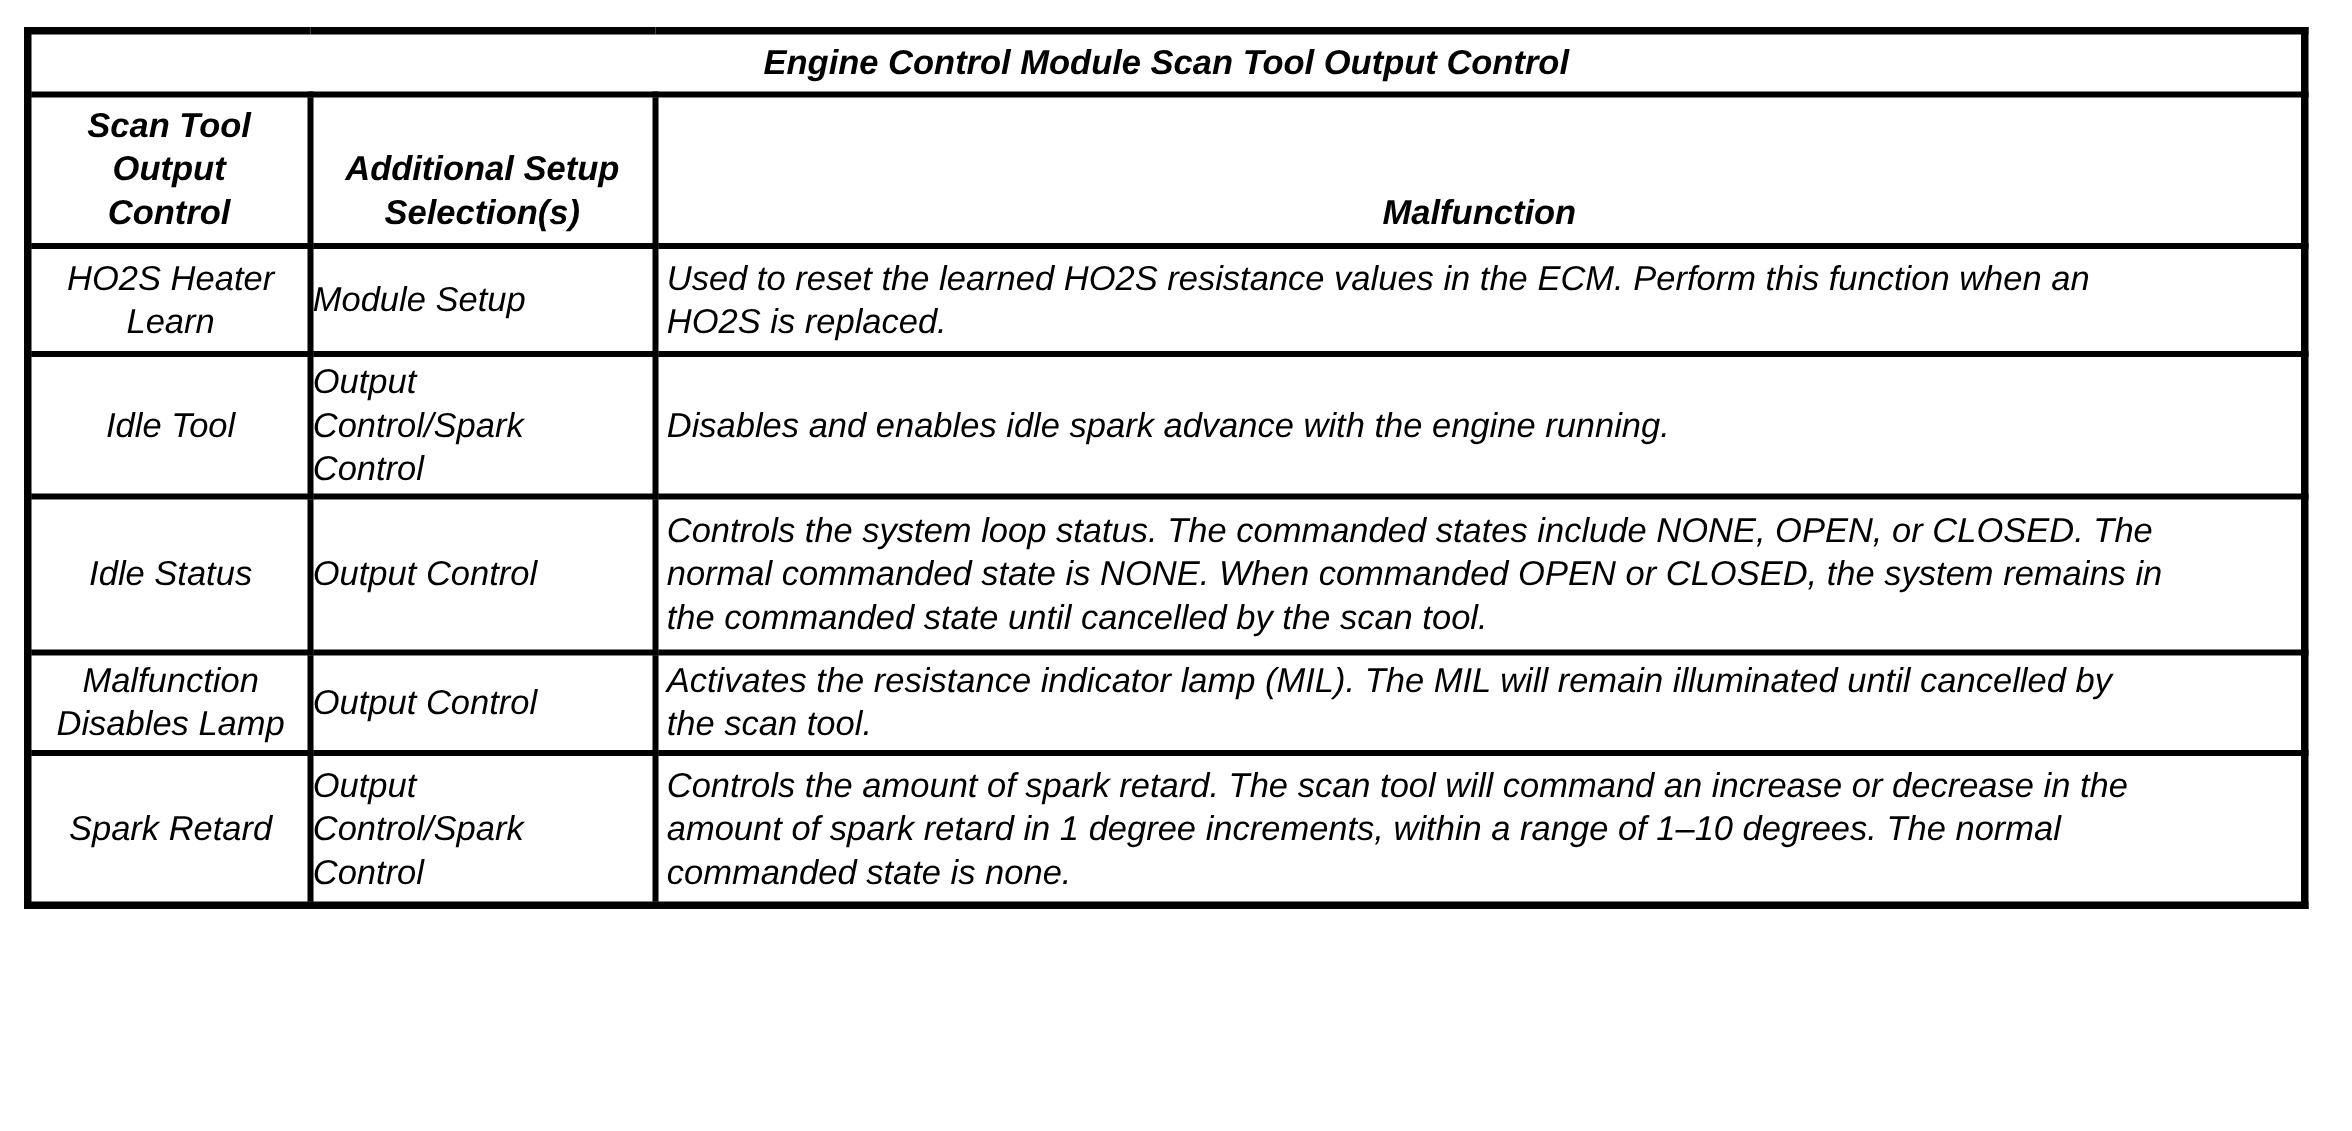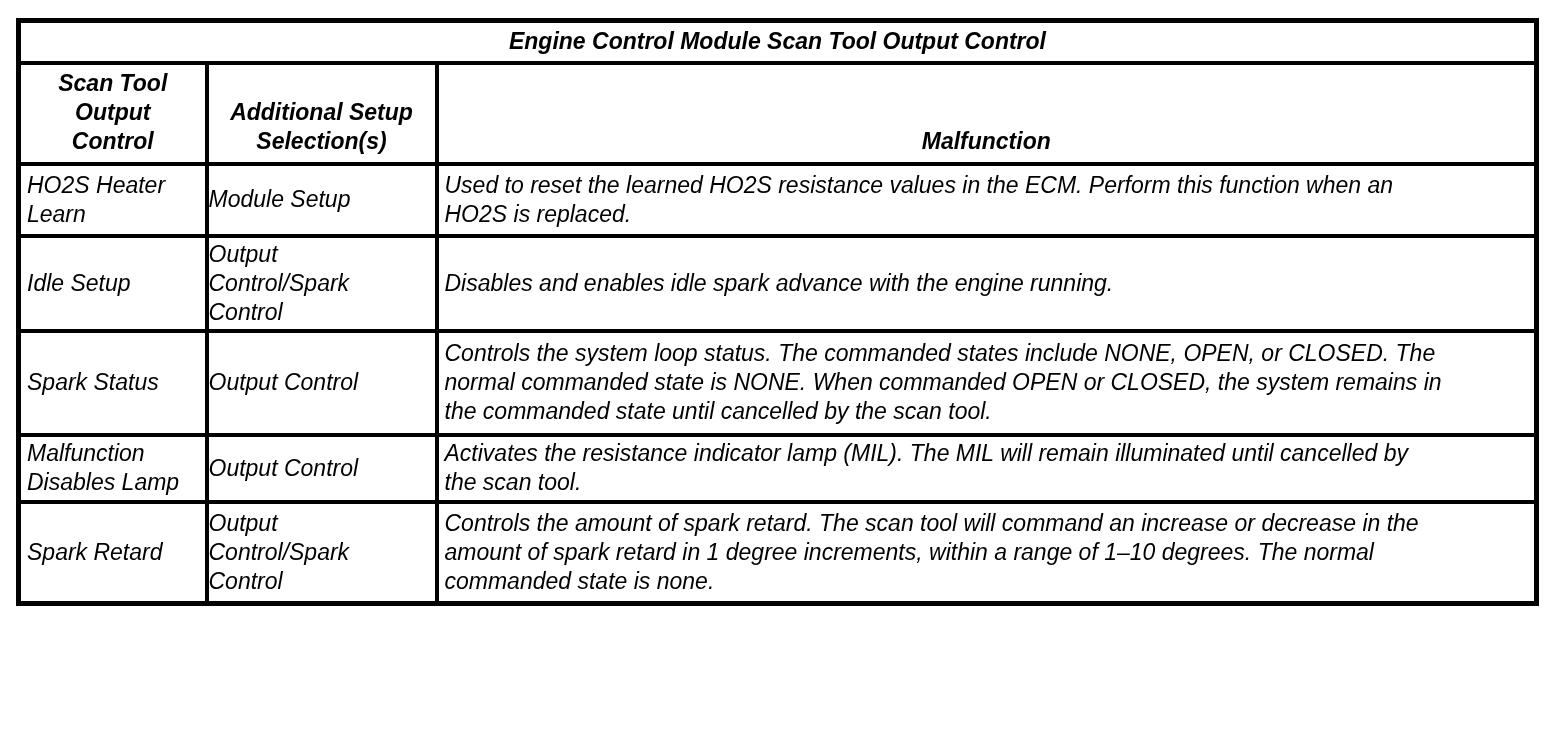--- a/index.html
+++ b/index.html
@@ -55,21 +55,21 @@
     margin-top: 12px;
   }
   tr.r1 { height: 72px; }
   tr.r2 { height: 94px; }
   tr.r3 { height: 104px; }
   tr.r4 { height: 67px; }
   tr.r5 { height: 69px; }
   tr.r6 { height: 102px; }
   tr.r7 { height: 67px; }
   td.control {
-    text-align: left;
+    text-align: center;
     vertical-align: middle;
     padding: 2px 4px 2px 6px;
     white-space: pre-line;
   }
   td.menu {
     text-align: left;
     vertical-align: middle;
     padding: 2px 0;
     white-space: pre-line;
   }
@@ -104,28 +104,28 @@
       <th class="hdr">Malfunction</th>
     </tr>
     <tr class="r r1">
       <td class="control">HO2S Heater
 Learn</td>
       <td class="menu">Module Setup</td>
       <td class="desc">Used to reset the learned HO2S resistance values in the ECM. Perform this function when an
 HO2S is replaced.</td>
     </tr>
     <tr class="r r2">
-      <td class="control">Idle Setup</td>
+      <td class="control">Idle Tool</td>
       <td class="menu">Output
 Control/Spark
 Control</td>
       <td class="desc">Disables and enables idle spark advance with the engine running.</td>
     </tr>
     <tr class="r r3">
-      <td class="control">Spark Status</td>
+      <td class="control">Idle Status</td>
       <td class="menu">Output Control</td>
       <td class="desc">Controls the system loop status. The commanded states include NONE, OPEN, or CLOSED. The
 normal commanded state is NONE. When commanded OPEN or CLOSED, the system remains in
 the commanded state until cancelled by the scan tool.</td>
     </tr>
     <tr class="r r4">
       <td class="control">Malfunction
 Disables Lamp</td>
       <td class="menu">Output Control</td>
       <td class="desc">Activates the resistance indicator lamp (MIL). The MIL will remain illuminated until cancelled by

